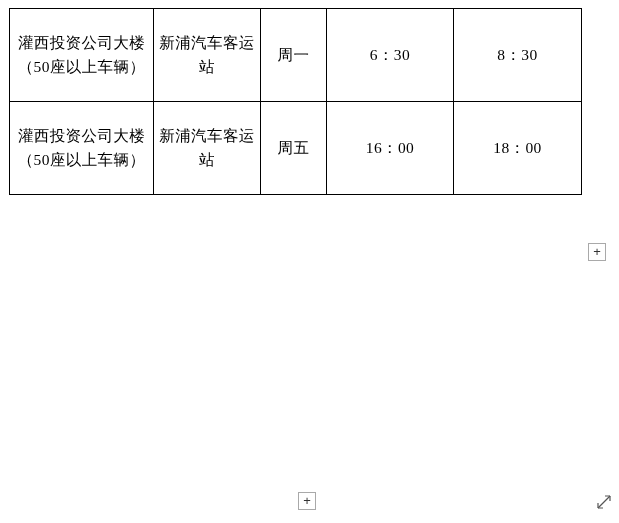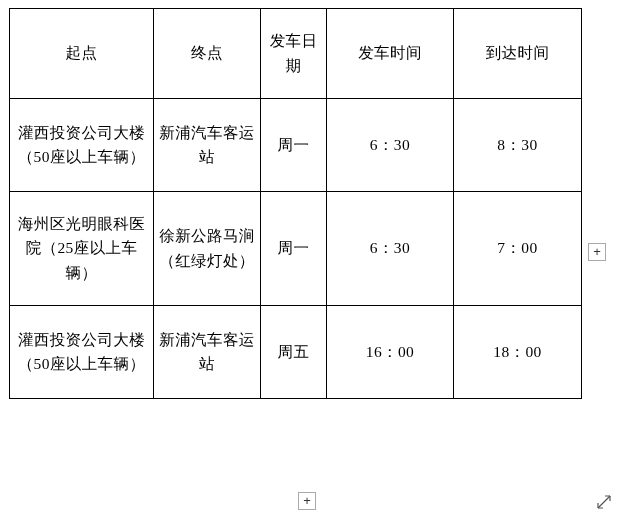--- a/index.html
+++ b/index.html
@@ -83,73 +83,39 @@
 
 <table id="schedule-table">
   <colgroup>
     <col class="c0">
       <col class="c1">
       <col class="c2">
       <col class="c3">
       <col class="c4">
   </colgroup>
   <tbody>
-    <tr class="header-row">
-      <td>
-          <span class="cell-text">起点</span>
-        </td>
-      <td>
-          <span class="cell-text">终点</span>
-        </td>
-      <td>
-          <span class="cell-text">发车日期</span>
-        </td>
-      <td>
-          <span class="cell-text">发车时间</span>
-        </td>
-      <td>
-          <span class="cell-text">到达时间</span>
-        </td>
-    </tr>
 
     <tr class="body-row">
       <td>
           <span class="cell-text">灌西投资公司大楼（50座以上车辆）</span>
         </td>
       <td>
           <span class="cell-text">新浦汽车客运站</span>
         </td>
       <td>
           <span class="cell-text">周一</span>
         </td>
       <td>
           <span class="cell-text">6：30</span>
         </td>
       <td>
           <span class="cell-text">8：30</span>
         </td>
     </tr>
 
-    <tr class="body-row tall">
-      <td>
-          <span class="cell-text">海州区光明眼科医院（25座以上车辆）</span>
-        </td>
-      <td>
-          <span class="cell-text">徐新公路马涧（红绿灯处）</span>
-        </td>
-      <td>
-          <span class="cell-text">周一</span>
-        </td>
-      <td>
-          <span class="cell-text">6：30</span>
-        </td>
-      <td>
-          <span class="cell-text">7：00</span>
-        </td>
-    </tr>
 
     <tr class="body-row">
       <td>
           <span class="cell-text">灌西投资公司大楼（50座以上车辆）</span>
         </td>
       <td>
           <span class="cell-text">新浦汽车客运站</span>
         </td>
       <td>
           <span class="cell-text">周五</span>

